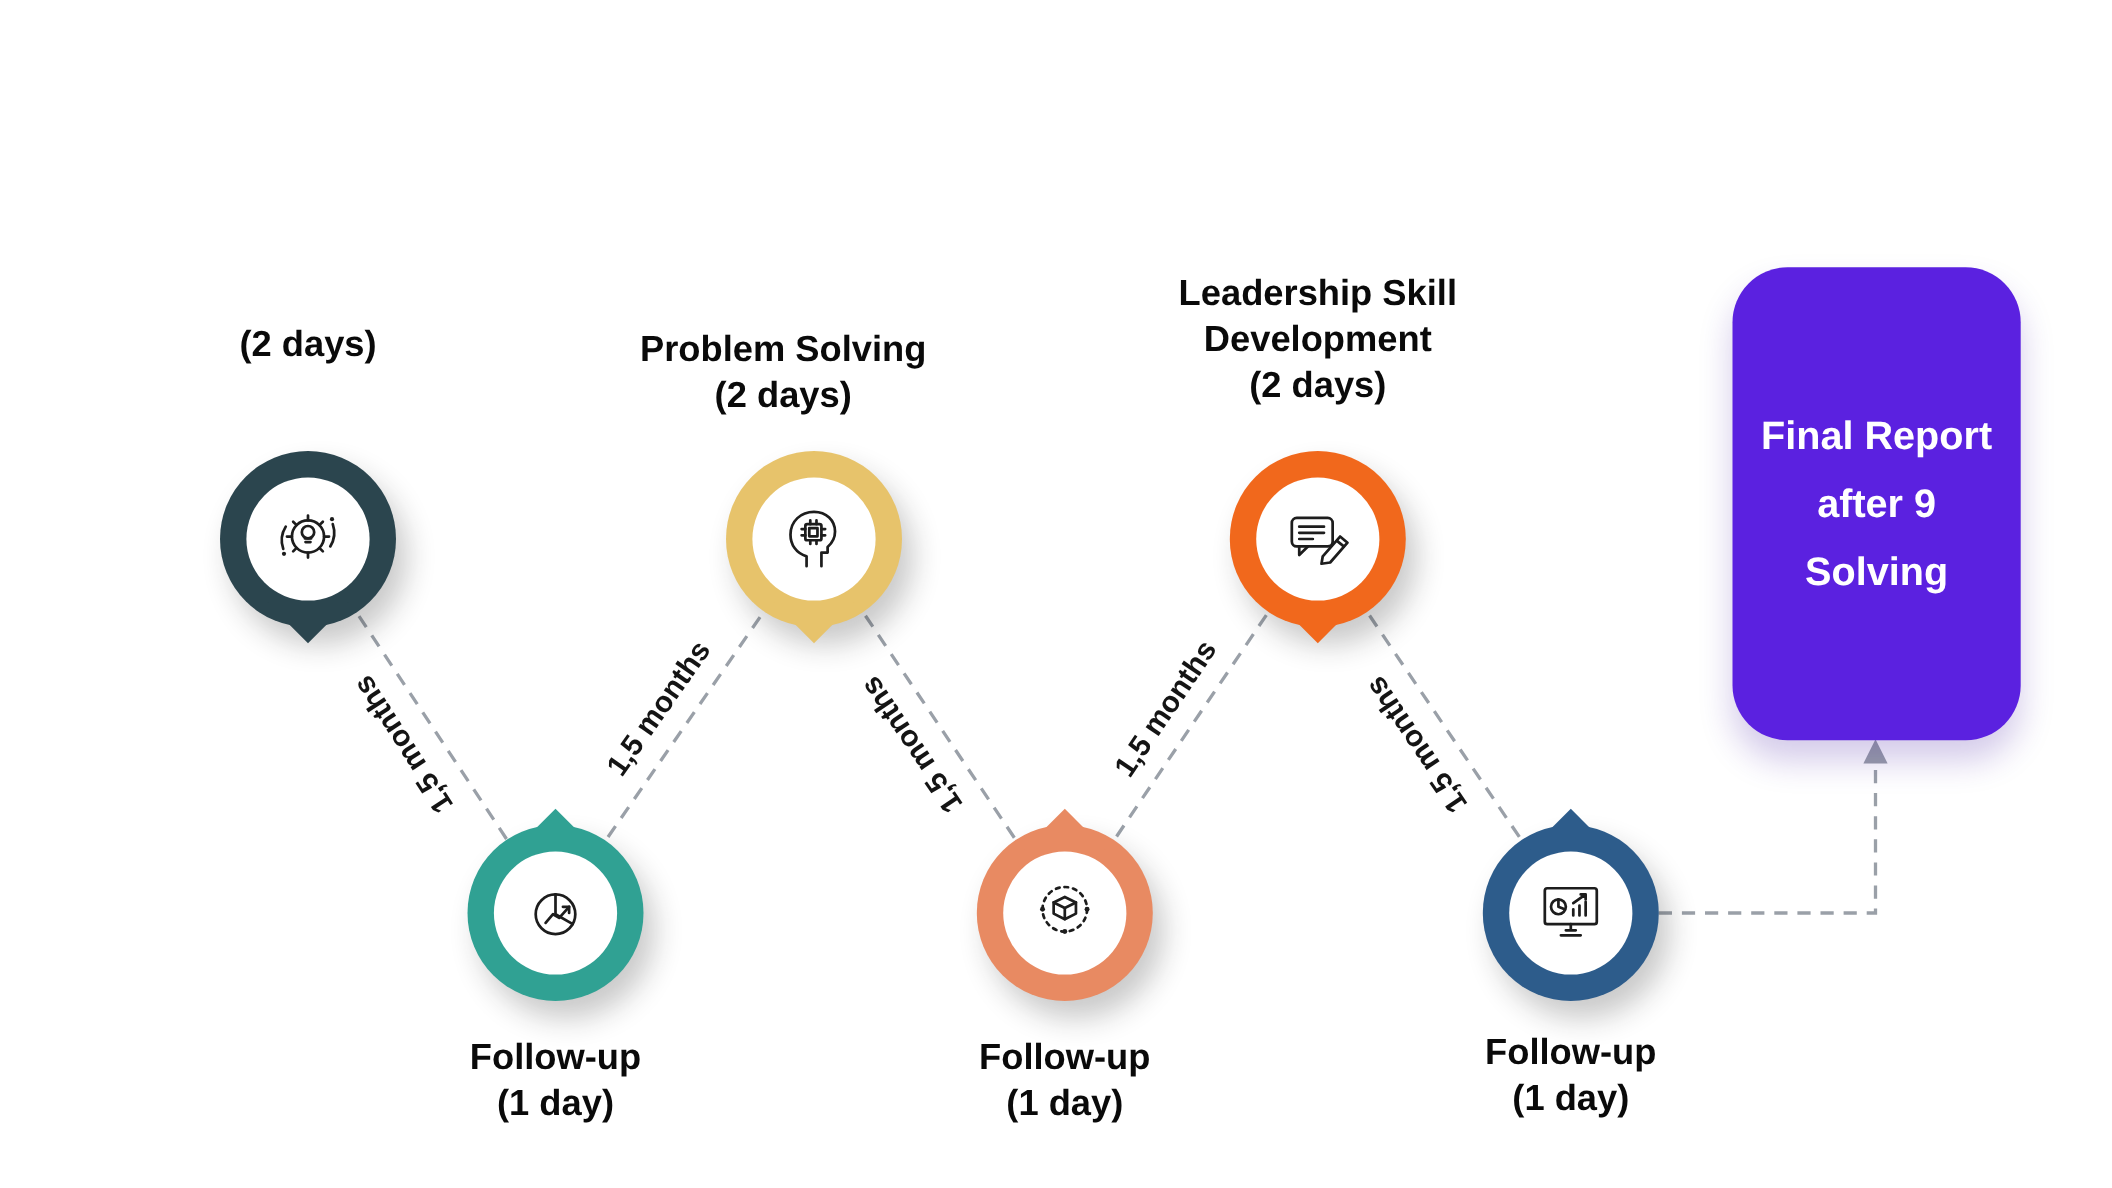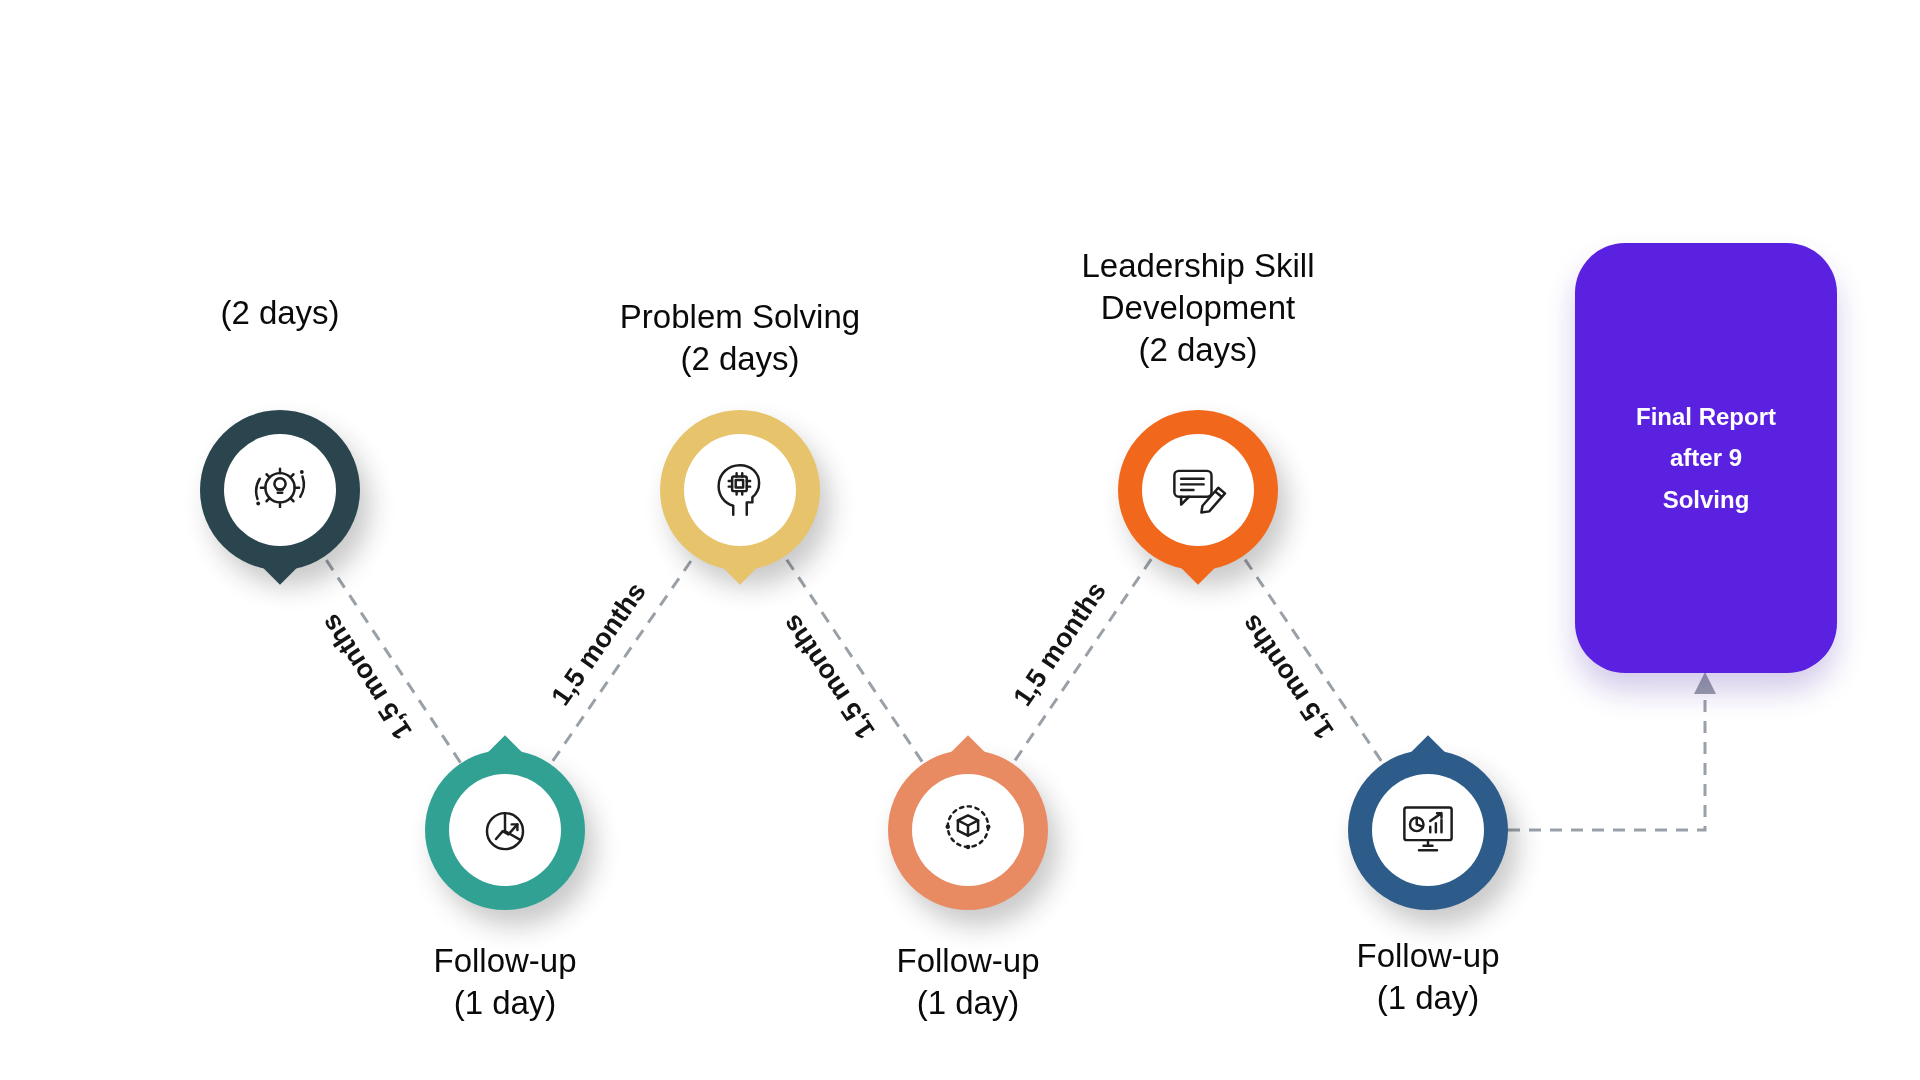--- a/index.html
+++ b/index.html
@@ -26,28 +26,28 @@
   .inner {
     position: relative; width: 112px; height: 112px; border-radius: 50%;
     background: #ffffff; display: flex; align-items: center; justify-content: center;
   }
   .icon {
     width: 72px; height: 72px;
     stroke: #1d1d1d; fill: none; stroke-width: 2.2;
     stroke-linecap: round; stroke-linejoin: round;
   }
   .node-label {
-    position: absolute; text-align: center; font-weight: 400;
+    position: absolute; text-align: center; font-weight: 700;
     color: #0a0a0a; font-size: 33px; line-height: 1.28;
   }
   .report {
     position: absolute; left: 1575px; top: 243px; width: 262px; height: 430px;
     border-radius: 50px; display: flex; flex-direction: column;
     align-items: center; justify-content: center; text-align: center;
-    color: #ffffff; font-weight: 700; font-size: 24px; line-height: 1.72;
+    color: #ffffff; font-weight: 700; font-size: 36px; line-height: 1.72;
     box-shadow: 0 18px 30px rgba(60,20,160,.22);
     padding: 0 10px; box-sizing: border-box;
   }
 </style>
 </head>
 <body>
 
 <div class="stage">
 
   <svg class="wires" width="1920" height="1080" viewBox="0 0 1920 1080">
@@ -63,21 +63,21 @@
     <text class="wire-label" x="374" y="672" text-anchor="middle" transform="rotate(237 374 672)">1,5 months</text>
     <text class="wire-label" x="606" y="649" text-anchor="middle" transform="rotate(-55 606 649)">1,5 months</text>
     <text class="wire-label" x="836" y="672" text-anchor="middle" transform="rotate(236 836 672)">1,5 months</text>
     <text class="wire-label" x="1067" y="649" text-anchor="middle" transform="rotate(-56 1067 649)">1,5 months</text>
     <text class="wire-label" x="1295" y="672" text-anchor="middle" transform="rotate(236 1295 672)">1,5 months</text>
   </svg>
 
   <div class="node-label" style="left:20px; top:292px; width:520px;">
     <div>(2 days)</div>
   </div>
-  <div class="node-label" style="left:480px; top:296px; width:520px;">
+  <div class="node-label" style="left:452px; top:296px; width:520px;">
     <div>Problem Solving</div>
     <div>(2 days)</div>
   </div>
   <div class="node-label" style="left:1018px; top:245px; width:360px;">
     <div>Leadership Skill Development</div>
     <div>(2 days)</div>
   </div>
 
   <div class="node-label" style="left:305px; top:940px; width:400px;">
     <div>Follow-up</div>

